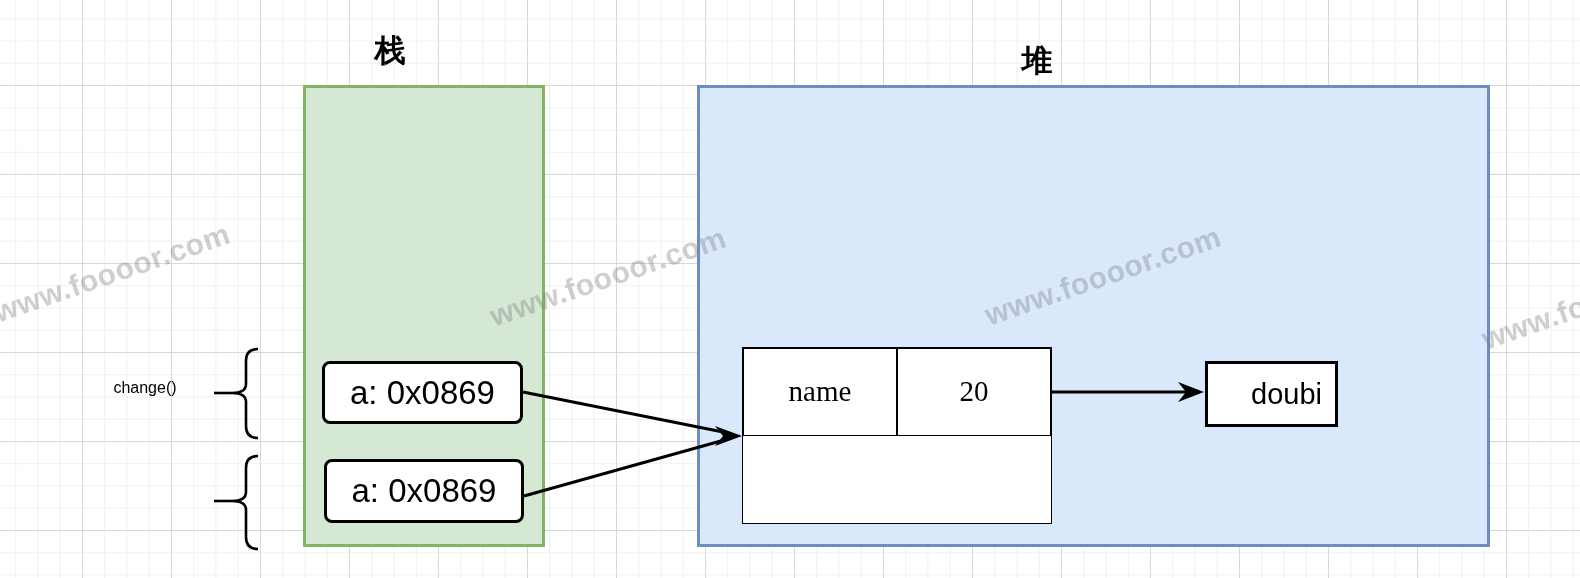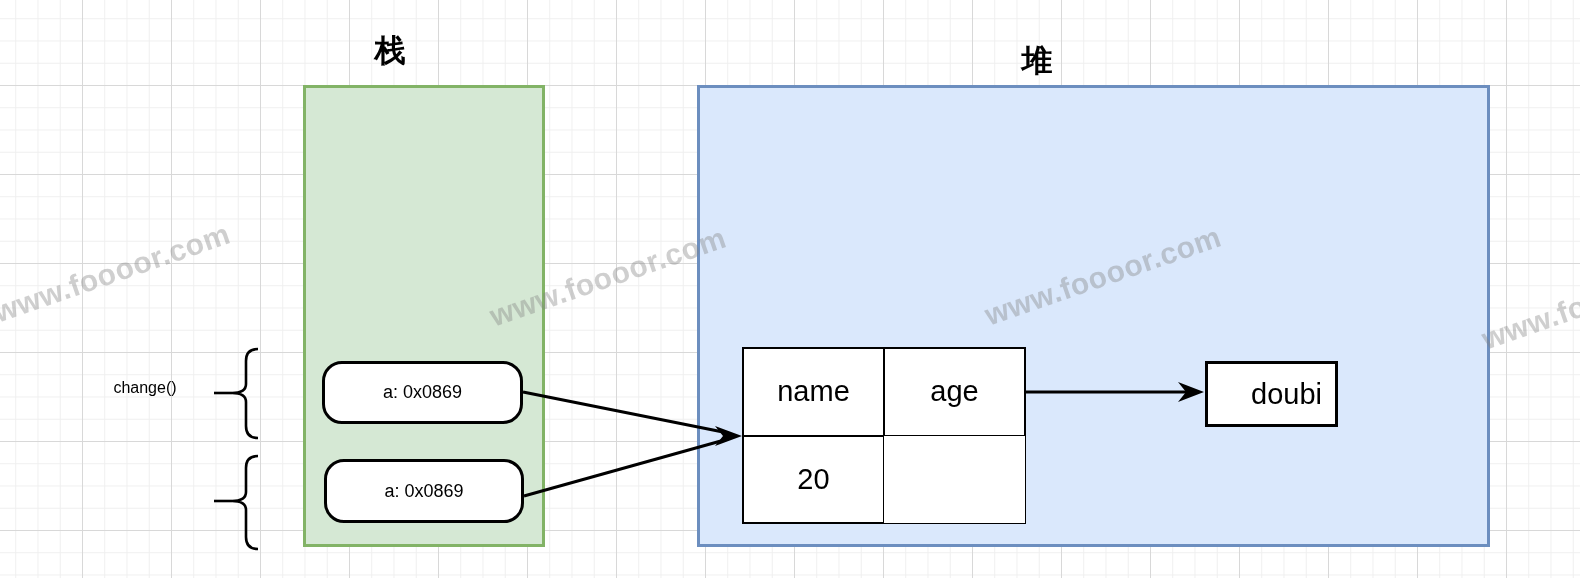--- a/index.html
+++ b/index.html
@@ -24,27 +24,27 @@
   .region{position:absolute; box-sizing:border-box; border:3px solid;}
   .region.stack{left:303px; top:85px; width:242px; height:462px;
     background:var(--stack-fill); border-color:var(--stack-border);}
   .region.heap{left:697px; top:85px; width:793px; height:462px;
     background:var(--heap-fill); border-color:var(--heap-border);}
   .title{position:absolute; width:120px; text-align:center;
     font-size:31px; font-weight:700; line-height:34px;}
   .title.stack-t{left:330px; top:34px;}
   .title.heap-t{left:977px; top:44px;}
   .stack-item{position:absolute; box-sizing:border-box; background:#fff;
-    border:3px solid var(--ink); border-radius:20px;
-    display:flex; align-items:center; justify-content:center; font-size:18px;}
+    border:3px solid var(--ink); border-radius:8px;
+    display:flex; align-items:center; justify-content:center; font-size:33px;}
   .stack-item.s1{left:322px; top:361px; width:201px; height:63px;}
   .stack-item.s2{left:324px; top:459px; width:200px; height:64px;}
-  .heap-table{position:absolute; left:742px; top:347px; width:284px; height:177px;
+  .heap-table{position:absolute; left:742px; top:347px; width:310px; height:177px;
     box-sizing:border-box; display:grid; grid-template-columns:1fr 1fr;
-    grid-template-rows:1fr 1fr; background:#fff; border:1.5px solid var(--ink);}
+    grid-template-rows:1fr 1fr; background:#fff; border:1.5px solid var(--ink);font-family:Liberation Serif, serif;}
   .heap-cell{border:1.5px solid var(--ink); display:flex; align-items:center;
     justify-content:center; font-size:29px;}
   .value-box{position:absolute; left:1205px; top:361px; width:133px; height:66px;
     box-sizing:border-box; background:#fff; border:3px solid var(--ink);
     display:flex; align-items:center; justify-content:center; font-size:29px;padding-left:30px;}
   .scope-label{position:absolute; width:150px; text-align:center; font-size:16px;}
   .scope-label.change{left:70px; top:379px;}
   .scope-label.global{left:70px; top:488px;}
   .watermark{position:absolute; font-size:30px; font-weight:600;
     color:rgba(128,128,128,0.38); letter-spacing:0.5px; white-space:nowrap;
@@ -84,19 +84,18 @@
     <path class="brace" d="M214,501 L232,501"></path>
   </svg>
 
   <div class="scope-label change">change()</div>
 
   <div class="stack-item s1">a: 0x0869</div>
   <div class="stack-item s2">a: 0x0869</div>
 
   <div class="heap-table">
     <div class="heap-cell">name</div>
-    <div class="heap-cell">age</div>
     <div class="heap-cell">20</div>
   </div>
 
   <div class="value-box">doubi</div>
 
 </div>
 
 </body></html>

